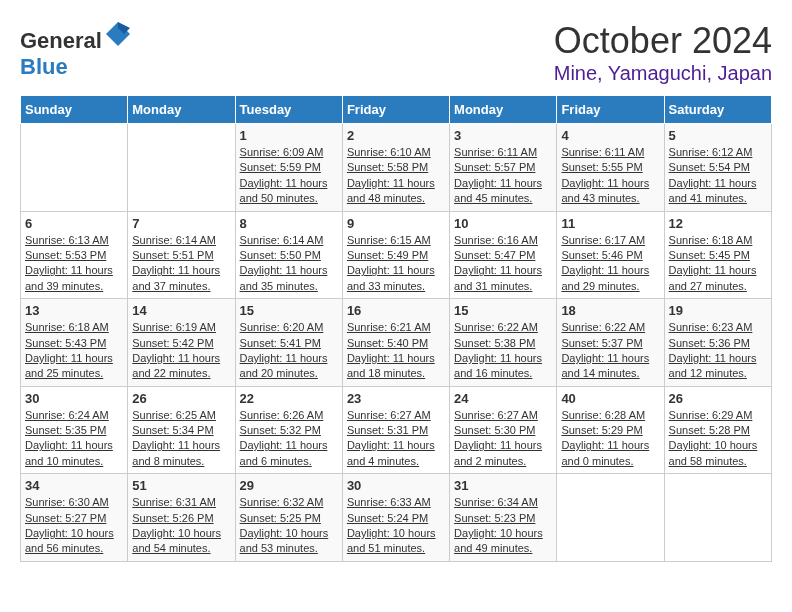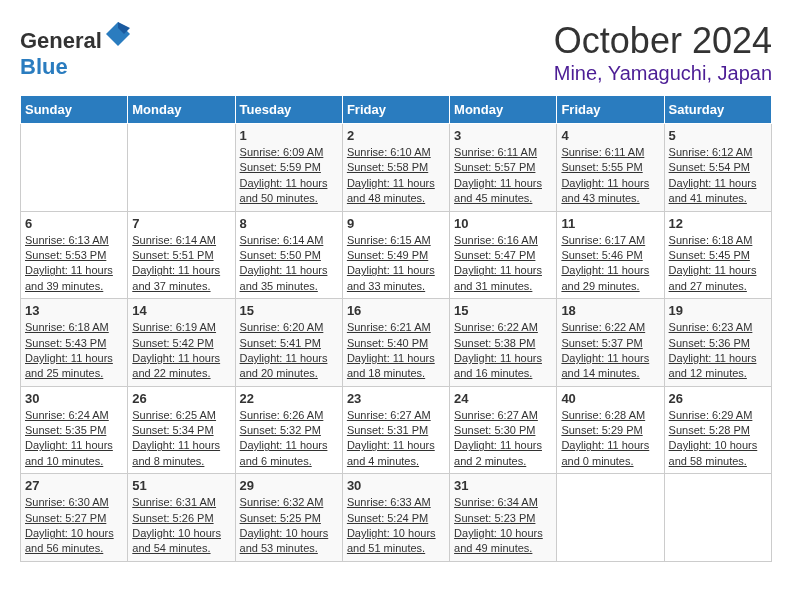--- a/index.html
+++ b/index.html
@@ -229,21 +229,21 @@
           <span class="day-number">40</span>
           <div class="day-info">Sunrise: 6:28 AM<br>Sunset: 5:29 PM<br>Daylight: 11 hours and 0 minutes.</div>
         </td>
         <td>
           <span class="day-number">26</span>
           <div class="day-info">Sunrise: 6:29 AM<br>Sunset: 5:28 PM<br>Daylight: 10 hours and 58 minutes.</div>
         </td>
       </tr>
       <tr>
         <td>
-          <span class="day-number">27</span>
+          <span class="day-number">34</span>
           <div class="day-info">Sunrise: 6:30 AM<br>Sunset: 5:27 PM<br>Daylight: 10 hours and 56 minutes.</div>
         </td>
         <td>
           <span class="day-number">51</span>
           <div class="day-info">Sunrise: 6:31 AM<br>Sunset: 5:26 PM<br>Daylight: 10 hours and 54 minutes.</div>
         </td>
         <td>
           <span class="day-number">29</span>
           <div class="day-info">Sunrise: 6:32 AM<br>Sunset: 5:25 PM<br>Daylight: 10 hours and 53 minutes.</div>
         </td>

